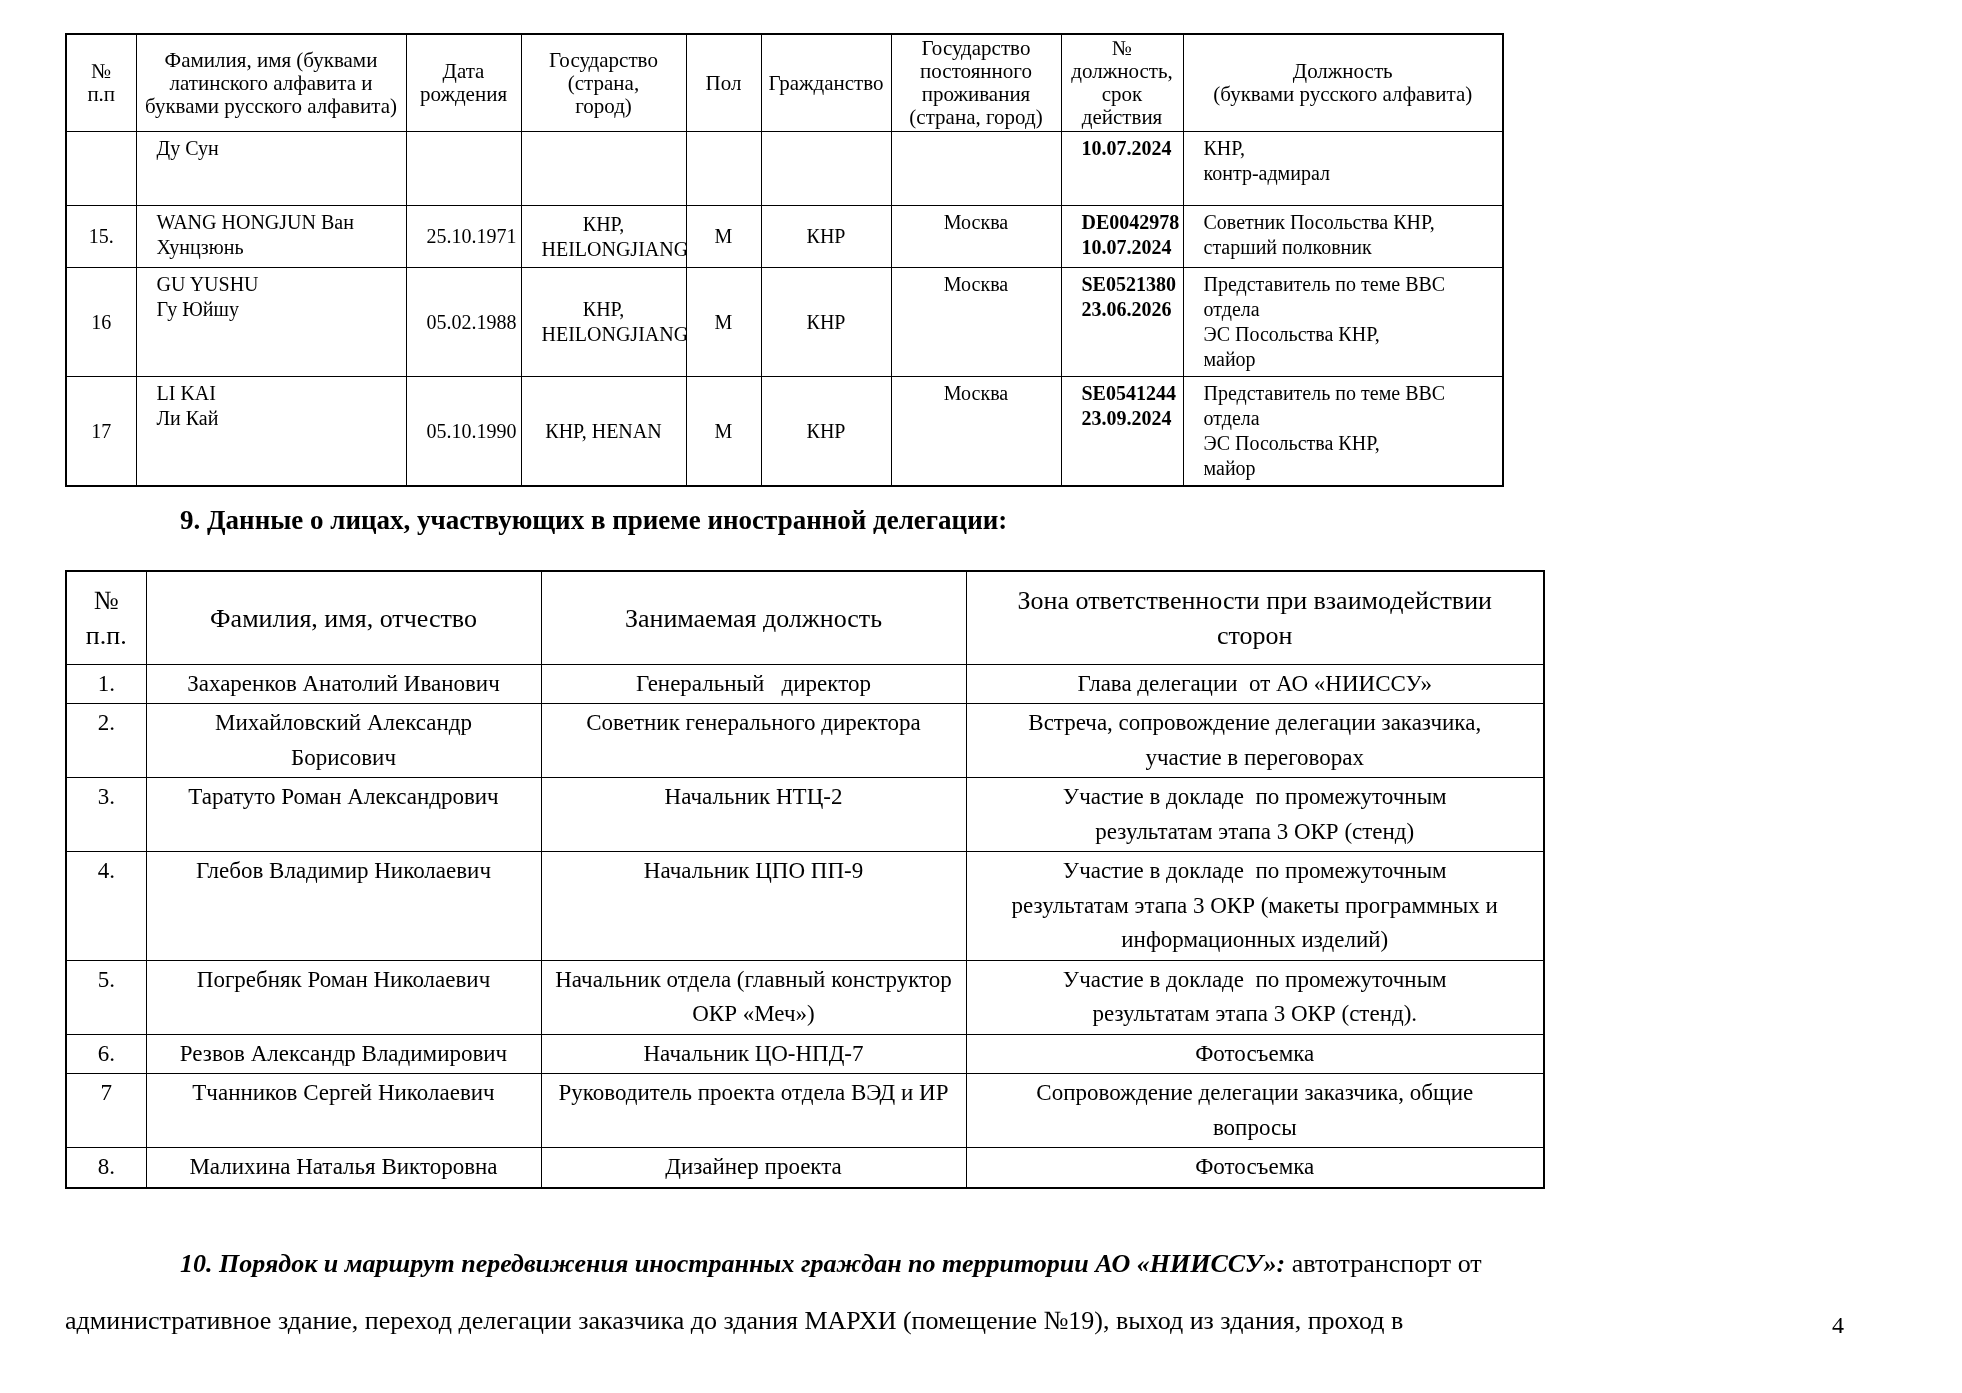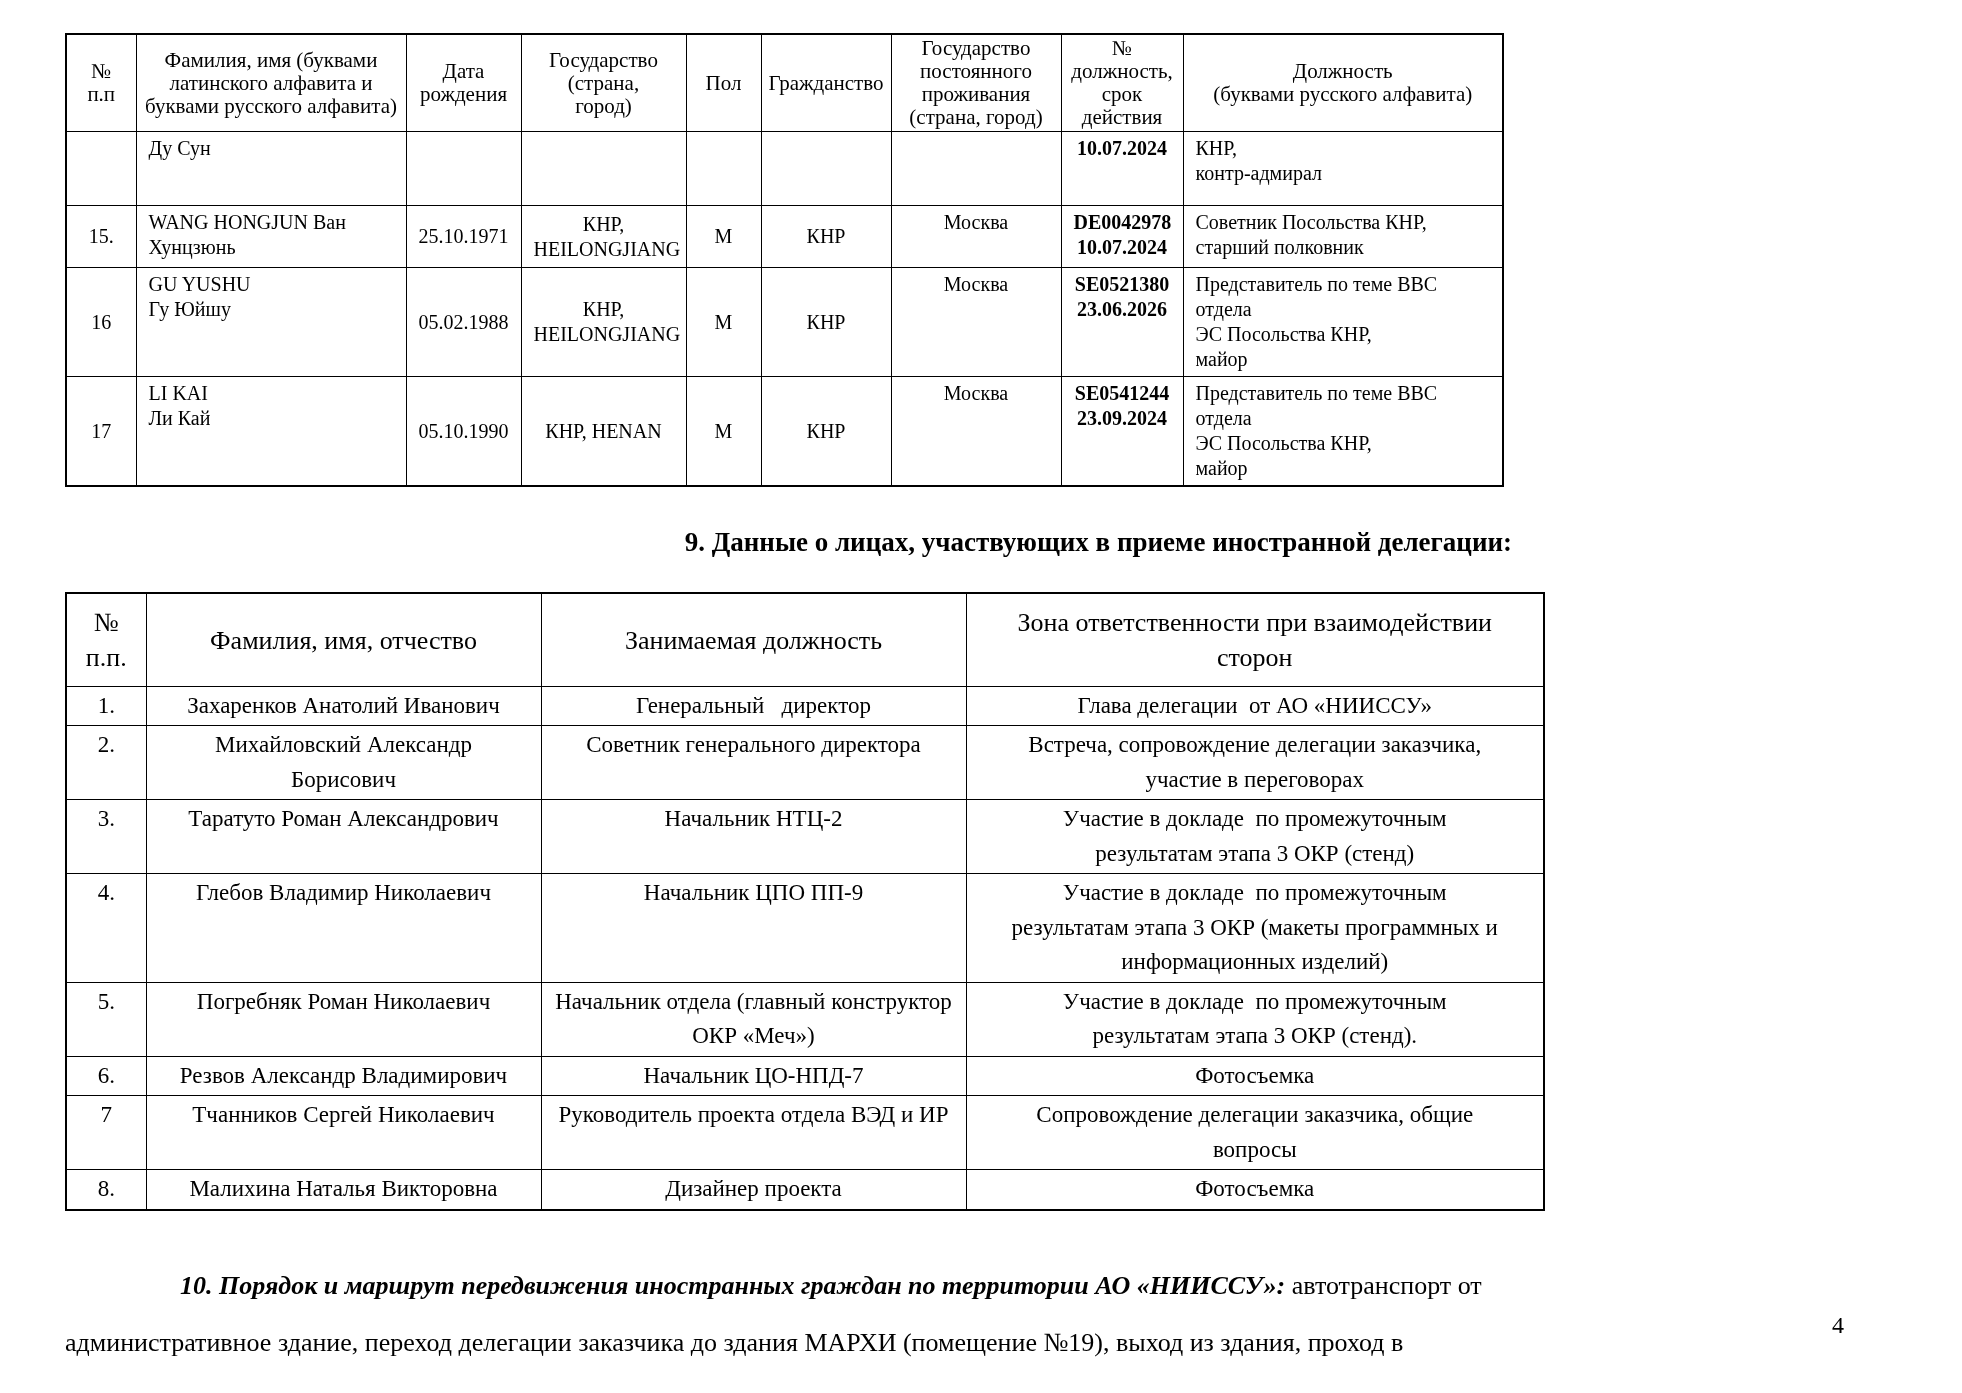--- a/index.html
+++ b/index.html
@@ -13,33 +13,32 @@
     padding:33px 0 0 65px;
     overflow:hidden;
   }
   table{border-collapse:collapse;table-layout:fixed;}
   th,td{border:1px solid #000;box-sizing:border-box;white-space:pre-wrap;overflow:hidden;}
   th{font-weight:normal;text-align:center;vertical-align:middle;}
 
   
   .t1{width:1437px;border:2px solid #000;}
   .t1 th{font-size:21px;line-height:1.1;padding:2px 4px;}
-  .t1 td{font-size:20px;line-height:1.25;padding:4px 12px;vertical-align:middle;text-align:center;}
+  .t1 td{font-size:20px;line-height:1.25;padding:4px 20px;vertical-align:middle;text-align:center;}
   .t1 td:nth-child(2){text-align:left;vertical-align:top;}
   .t1 td:nth-child(7){vertical-align:top;}
   .t1 td:nth-child(8){vertical-align:top;font-weight:bold;}
   .t1 td:nth-child(9){text-align:left;vertical-align:top;}
 
   
   .h9{
-    margin-top:40px;
+    margin-top:18px;
     font-size:27px;font-weight:bold;
     text-indent:115px;
     width:1447px;
-    text-align:right;
   }
 
   
   .t2{width:1478px;border:2px solid #000;margin-top:34px;}
   .t2 th{font-size:26px;line-height:1.35;padding:4px 8px;}
   .t2 td{font-size:23px;line-height:1.5;padding:2px 12px;vertical-align:top;text-align:center;}
   .t2 td:nth-child(1){text-align:center;}
 
   
   .para10{margin-top:46px;width:1447px;font-size:26px;line-height:57px;}

